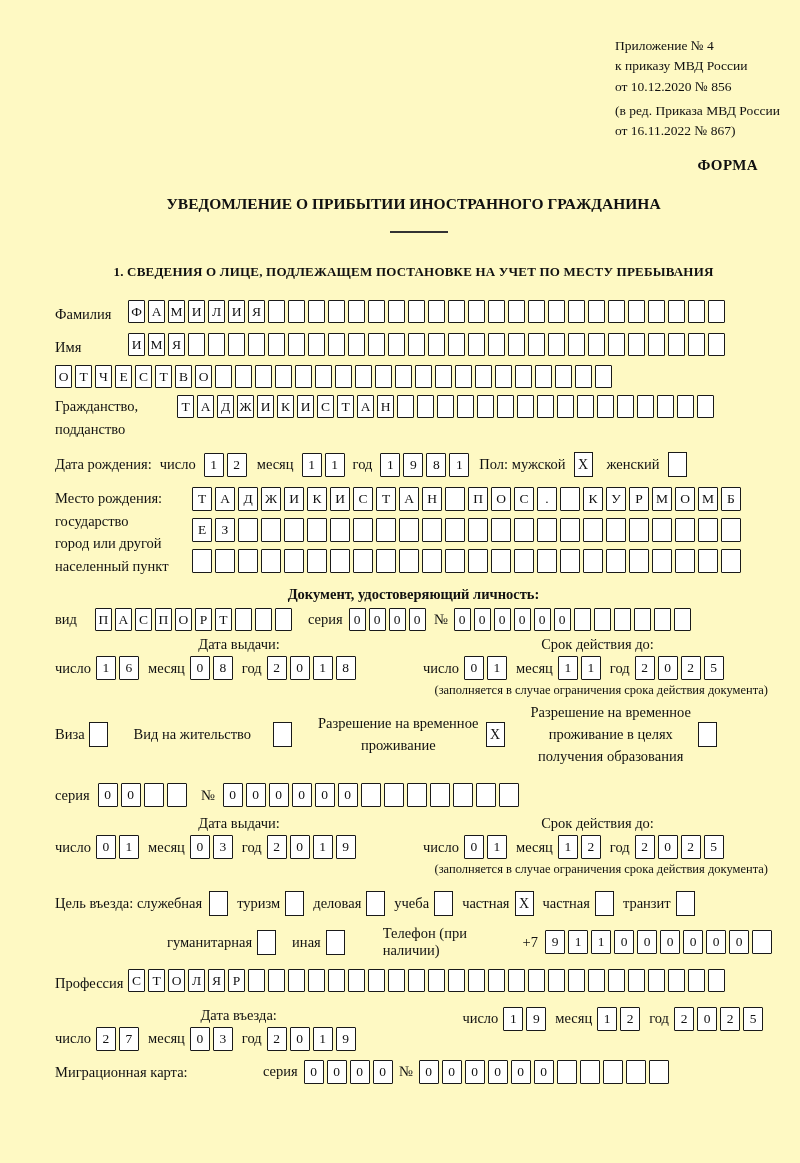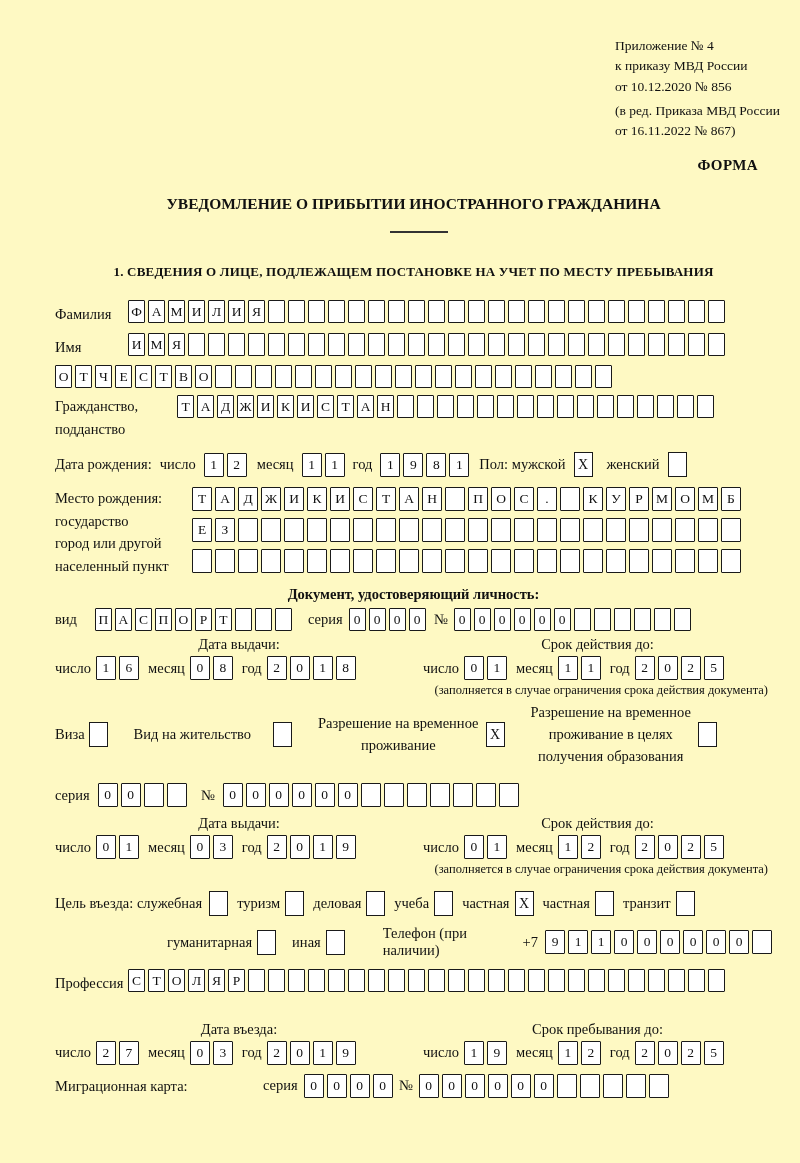--- a/index.html
+++ b/index.html
@@ -594,21 +594,21 @@
         <span class="cell"></span>
         <span class="cell"></span>
         <span class="cell"></span>
         <span class="cell"></span>
         <span class="cell"></span>
         <span class="cell"></span>
         <span class="cell"></span>
       </div>
   </div>
 
-  <div class="datesec" style="margin-top:26px;">
+  <div class="datesec" style="margin-top:12px;gap:40px;">
     <div class="dcol dcol-l">
       <div class="dhead">Дата въезда:</div>
       <div class="dg">
         <span class="t">число</span>
         <span class="cells w24">
             <span class="cell">2</span>
             <span class="cell">7</span>
           </span>
         <span class="t">месяц</span>
         <span class="cells w24">
@@ -618,21 +618,20 @@
         <span class="t">год</span>
         <span class="cells w24">
             <span class="cell">2</span>
             <span class="cell">0</span>
             <span class="cell">1</span>
             <span class="cell">9</span>
           </span>
       </div>
     </div>
     <div class="dcol dcol-r">
-      <div class="dhead">Срок пребывания до:</div>
       <div class="dg">
         <span class="t">число</span>
         <span class="cells w24">
             <span class="cell">1</span>
             <span class="cell">9</span>
           </span>
         <span class="t">месяц</span>
         <span class="cells w24">
             <span class="cell">1</span>
             <span class="cell">2</span>

